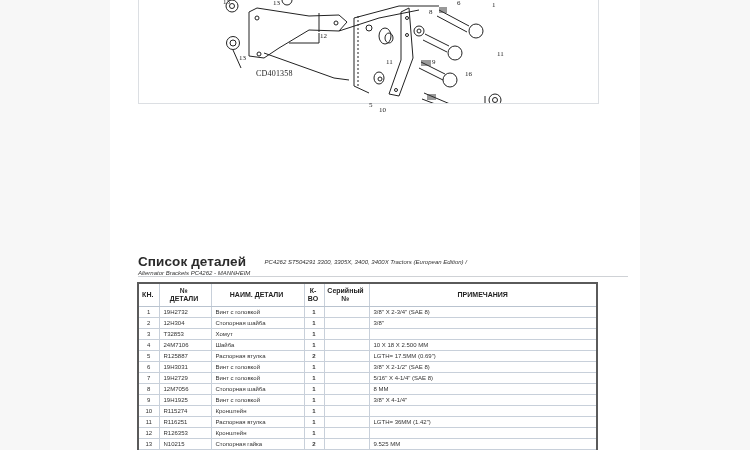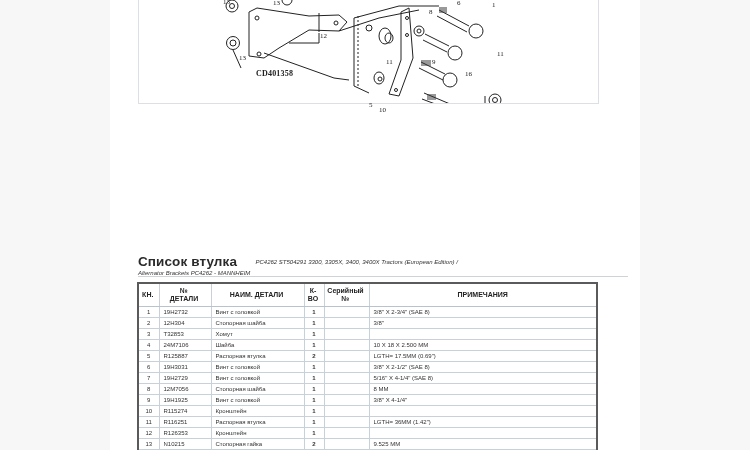--- a/index.html
+++ b/index.html
@@ -28,21 +28,21 @@
       border: 1px solid #dcdfe3;
       border-top: none;
       background: #ffffff;
     }
     .figure-frame svg { position: absolute; left: 0; top: 0; }
     .fig-code {
       position: absolute;
       left: 117px;
       top: 71px;
       font-family: "Liberation Serif", serif;
-      font-weight: bold;
+      font-weight: normal;
       font-size: 8px;
       color: #222;
       letter-spacing: 0.2px;
     }
     .callout {
       position: absolute;
       font-family: "Liberation Serif", serif;
       font-size: 7px;
       color: #222;
     }
@@ -196,21 +196,21 @@
     <span class="callout" style="left:247px;top:60px;">11</span>
     <span class="callout" style="left:181px;top:34px;">12</span>
     <span class="callout" style="left:100px;top:56px;">13</span>
     <span class="callout" style="left:134px;top:1px;">13</span>
     <span class="callout" style="left:84px;top:0px;">13</span>
     <span class="callout" style="left:326px;top:72px;">16</span>
     <span class="callout" style="left:358px;top:52px;">11</span>
   </div>
 
   <div class="title-block">
-    <span class="title-main">Список втулка</span>
+    <span class="title-main">Список деталей</span>
     <span class="title-sub">PC4262 ST504291 3300, 3305X, 3400, 3400X Tractors (European Edition) /</span>
     <div class="title-line2">Alternator Brackets PC4262 - MANNHEIM</div>
   </div>
   <div class="title-rule"></div>
 
   <table class="parts">
     <colgroup>
       <col style="width:21px">
       <col style="width:52px">
       <col style="width:93px">

